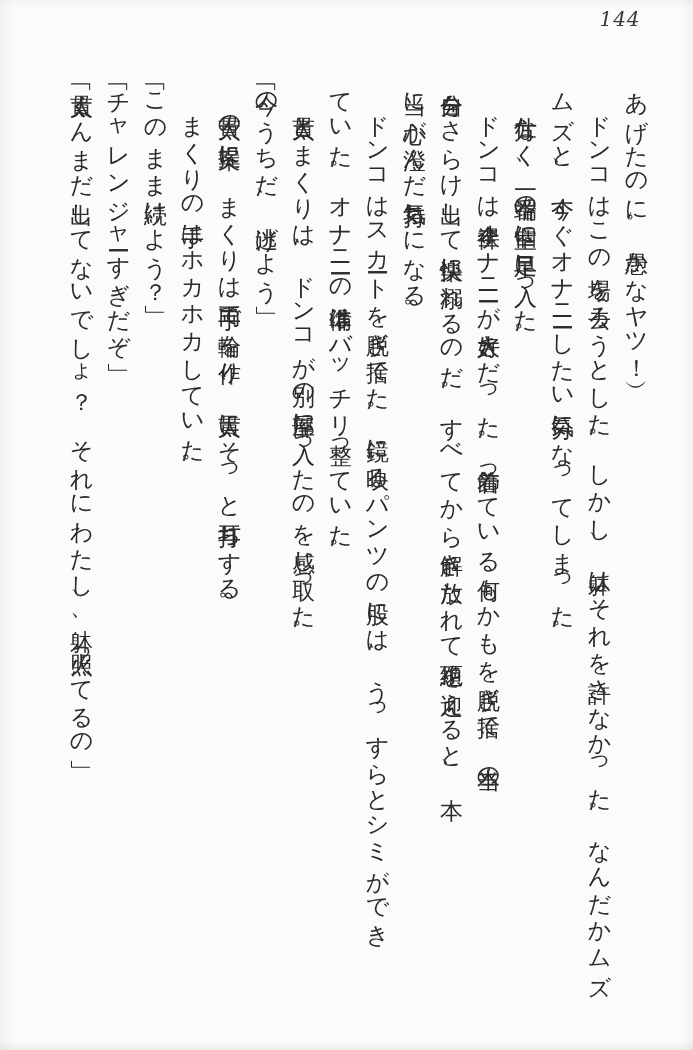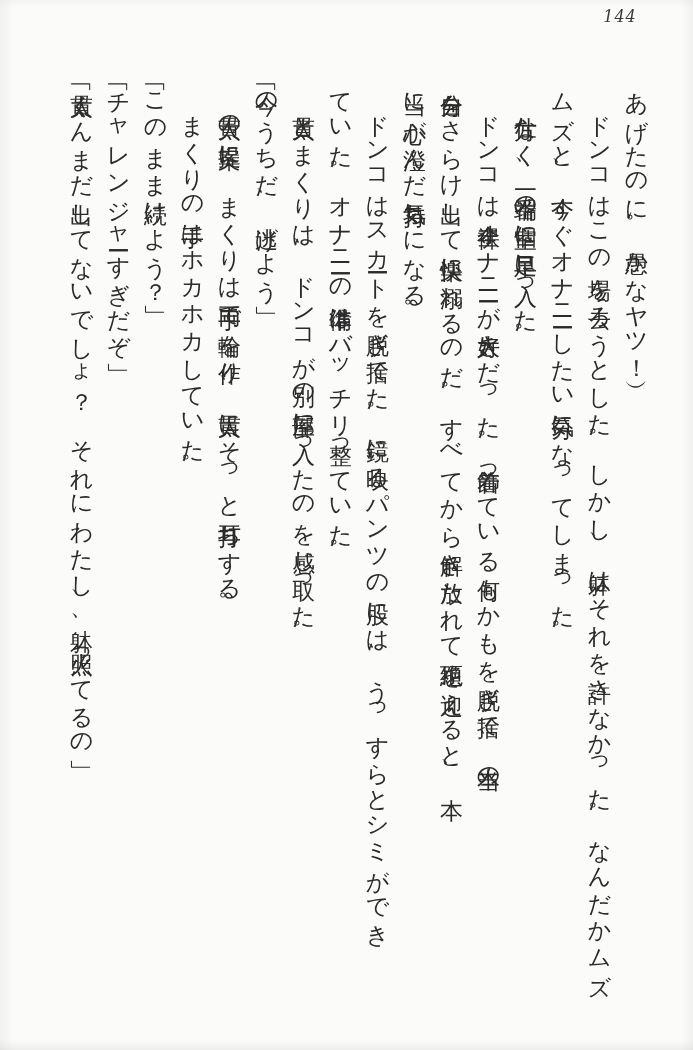--- a/index.html
+++ b/index.html
@@ -26,21 +26,21 @@
       linear-gradient(to bottom, rgba(0,0,0,0.03), rgba(0,0,0,0) 8px);
   }
   .page-number {
     position: absolute;
     top: 7px;
     left: 585px;
     width: 70px;
     text-align: center;
     font-family: "DejaVu Serif", serif;
     font-style: italic;
-    font-size: 16px;
+    font-size: 20px;
     letter-spacing: 1px;
     color: #3a3a3a;
   }
   .text-area {
     position: absolute;
     top: 76px;
     right: 38px;
     height: 910px;
     writing-mode: vertical-rl;
     text-orientation: mixed;

